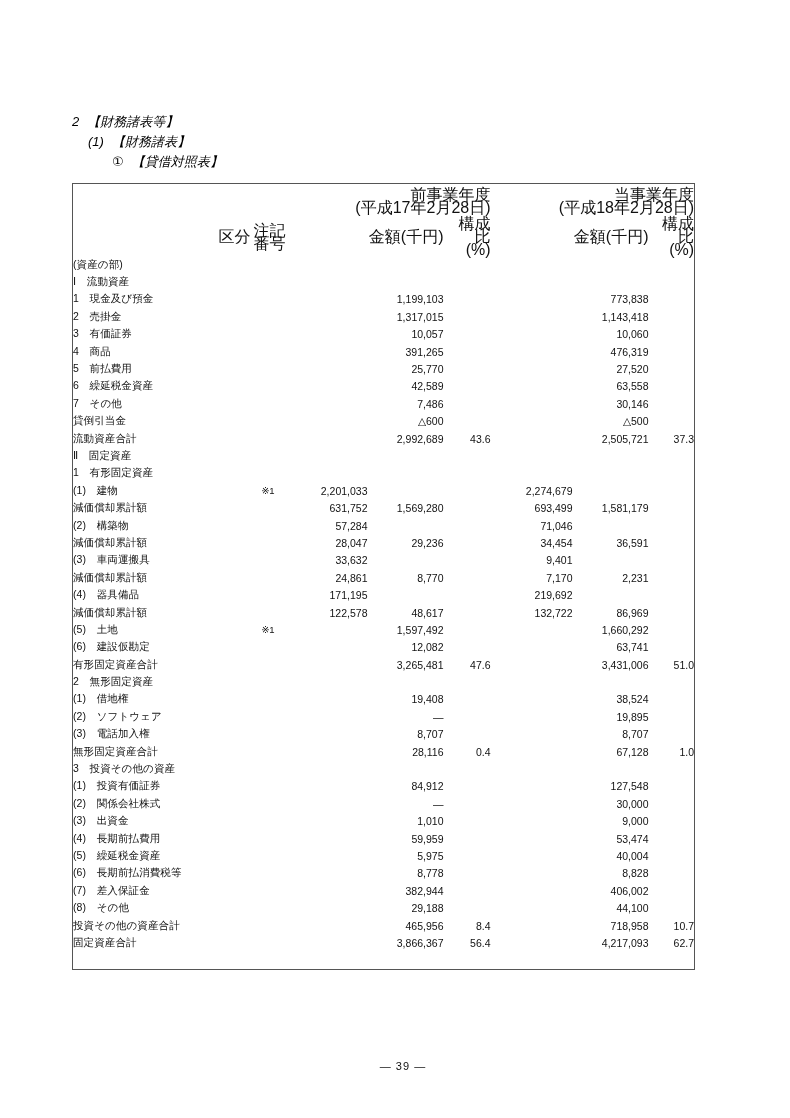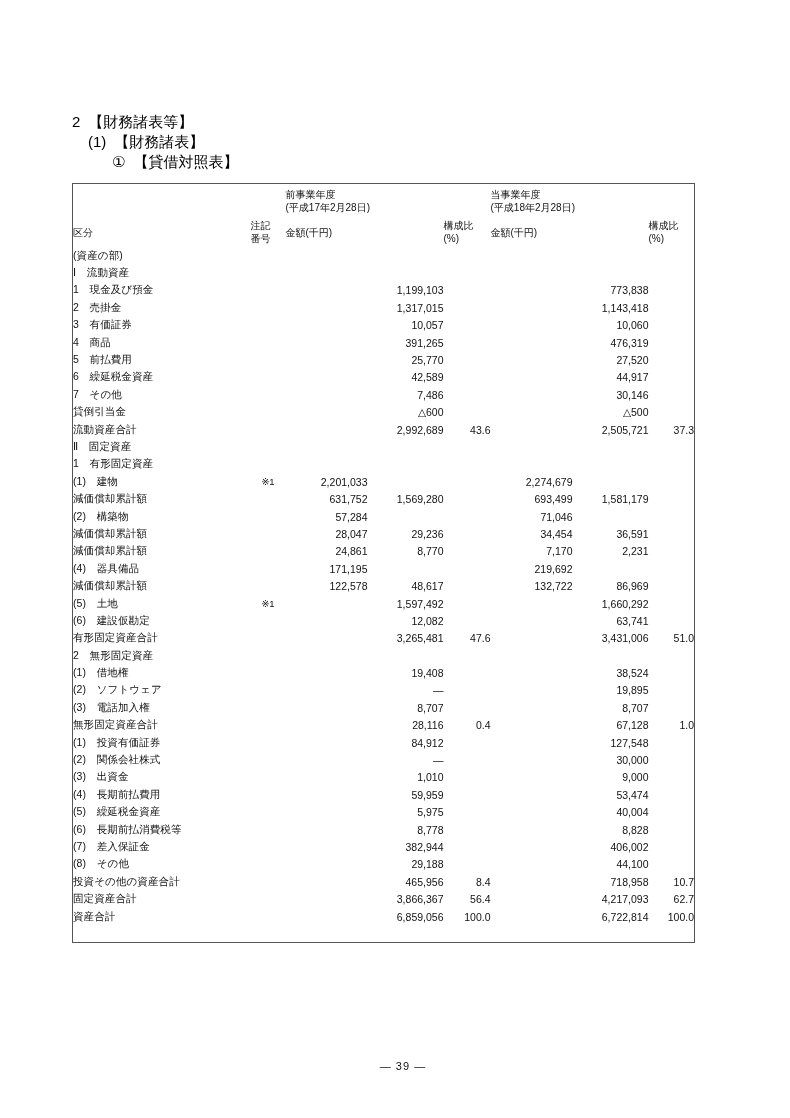--- a/index.html
+++ b/index.html
@@ -8,21 +8,21 @@
     background:#ffffff;
     font-family:"Liberation Sans","DejaVu Sans",sans-serif;
     color:#111111;
     position:relative;
     overflow:hidden;
   }
   .page{position:absolute;inset:0;}
 
   
   .headings{position:absolute;left:72px;top:112px;width:640px;}
-  .h-line{font-size:15px;line-height:20px;white-space:nowrap;color:#000;}
+  .h-line{font-size:13px;line-height:20px;white-space:nowrap;color:#000;font-style:italic;}
   .h-1{margin-left:0px;}
   .h-2{margin-left:16px;}
   .h-3{margin-left:40px;}
   .h-num{display:inline-block;}
   .h-txt{display:inline-block;margin-left:8px;}
 
   
   .bs-wrap{position:absolute;left:72px;top:183px;width:622px;}
   table.bs{border-collapse:collapse;width:622px;table-layout:fixed;font-size:10px;}
   table.bs td,table.bs th{
@@ -38,21 +38,21 @@
   col.c-kubun{width:178px;}
   col.c-chuki{width:35px;}
   col.c-p1a{width:82px;}
   col.c-p1b{width:76px;}
   col.c-p1r{width:47px;}
   col.c-p2a{width:82px;}
   col.c-p2b{width:76px;}
   col.c-p2r{width:46px;}
 
   
-  .hdr{text-align:left;font-size:10px;line-height:13px;padding:3px 0;}
+  .hdr{text-align:right;font-size:16px;line-height:13px;padding:3px 0;}
   .hdr-period{height:33px;}
   .hdr-sub{height:30px;}
   .bl{border-left:1px solid #555;}
   .bb{border-bottom:1px solid #555;}
 
   
   tr.r{height:17.4px;}
   td.kubun{
     padding-left:4px;
     white-space:nowrap;
@@ -225,21 +225,21 @@
             <td class="num bl">27,520</td>
             <td class="ratio bl"></td>
           </tr>
           <tr class="r">
             <td class="kubun i1">6　繰延税金資産</td>
             <td class="chuki bl"></td>
             <td class="num bl"></td>
             <td class="num bl">42,589</td>
             <td class="ratio bl"></td>
             <td class="num bl"></td>
-            <td class="num bl">44,917</td>
+            <td class="num bl">63,558</td>
             <td class="ratio bl"></td>
           </tr>
           <tr class="r">
             <td class="kubun i1">7　その他</td>
             <td class="chuki bl"></td>
             <td class="num bl"></td>
             <td class="num bl">7,486</td>
             <td class="ratio bl"></td>
             <td class="num bl"></td>
             <td class="num bl">30,146</td>
@@ -316,20 +316,30 @@
             <td class="ratio bl"></td>
           </tr>
           <tr class="r">
             <td class="kubun i3">減価償却累計額</td>
             <td class="chuki bl"></td>
             <td class="num bl">28,047</td>
             <td class="num bl">29,236</td>
             <td class="ratio bl"></td>
             <td class="num bl">34,454</td>
             <td class="num bl">36,591</td>
+            <td class="ratio bl"></td>
+          </tr>
+          <tr class="r">
+            <td class="kubun i2">(3)　車両運搬具</td>
+            <td class="chuki bl"></td>
+            <td class="num bl rule">33,632</td>
+            <td class="num bl"></td>
+            <td class="ratio bl"></td>
+            <td class="num bl rule">9,401</td>
+            <td class="num bl"></td>
             <td class="ratio bl"></td>
           </tr>
           <tr class="r">
             <td class="kubun i3">減価償却累計額</td>
             <td class="chuki bl"></td>
             <td class="num bl">24,861</td>
             <td class="num bl">8,770</td>
             <td class="ratio bl"></td>
             <td class="num bl">7,170</td>
             <td class="num bl">2,231</td>
@@ -429,20 +439,30 @@
             <td class="kubun i2">無形固定資産合計</td>
             <td class="chuki bl"></td>
             <td class="num bl"></td>
             <td class="num bl rule">28,116</td>
             <td class="ratio bl">0.4</td>
             <td class="num bl"></td>
             <td class="num bl rule">67,128</td>
             <td class="ratio bl">1.0</td>
           </tr>
           <tr class="r">
+            <td class="kubun i1">3　投資その他の資産</td>
+            <td class="chuki bl"></td>
+            <td class="num bl"></td>
+            <td class="num bl"></td>
+            <td class="ratio bl"></td>
+            <td class="num bl"></td>
+            <td class="num bl"></td>
+            <td class="ratio bl"></td>
+          </tr>
+          <tr class="r">
             <td class="kubun i2">(1)　投資有価証券</td>
             <td class="chuki bl"></td>
             <td class="num bl"></td>
             <td class="num bl">84,912</td>
             <td class="ratio bl"></td>
             <td class="num bl"></td>
             <td class="num bl">127,548</td>
             <td class="ratio bl"></td>
           </tr>
           <tr class="r">
@@ -527,30 +547,20 @@
           </tr>
           <tr class="r">
             <td class="kubun i0">固定資産合計</td>
             <td class="chuki bl"></td>
             <td class="num bl"></td>
             <td class="num bl rule">3,866,367</td>
             <td class="ratio bl">56.4</td>
             <td class="num bl"></td>
             <td class="num bl rule">4,217,093</td>
             <td class="ratio bl">62.7</td>
-          </tr>
-          <tr class="r">
-            <td class="kubun i0">資産合計</td>
-            <td class="chuki bl"></td>
-            <td class="num bl"></td>
-            <td class="num bl rule">6,859,056</td>
-            <td class="ratio bl">100.0</td>
-            <td class="num bl"></td>
-            <td class="num bl rule">6,722,814</td>
-            <td class="ratio bl">100.0</td>
           </tr>
           <tr class="r">
             <td class="kubun i0"></td>
             <td class="chuki bl"></td>
             <td class="num bl"></td>
             <td class="num bl rule"></td>
             <td class="ratio bl"></td>
             <td class="num bl"></td>
             <td class="num bl rule"></td>
             <td class="ratio bl"></td>

